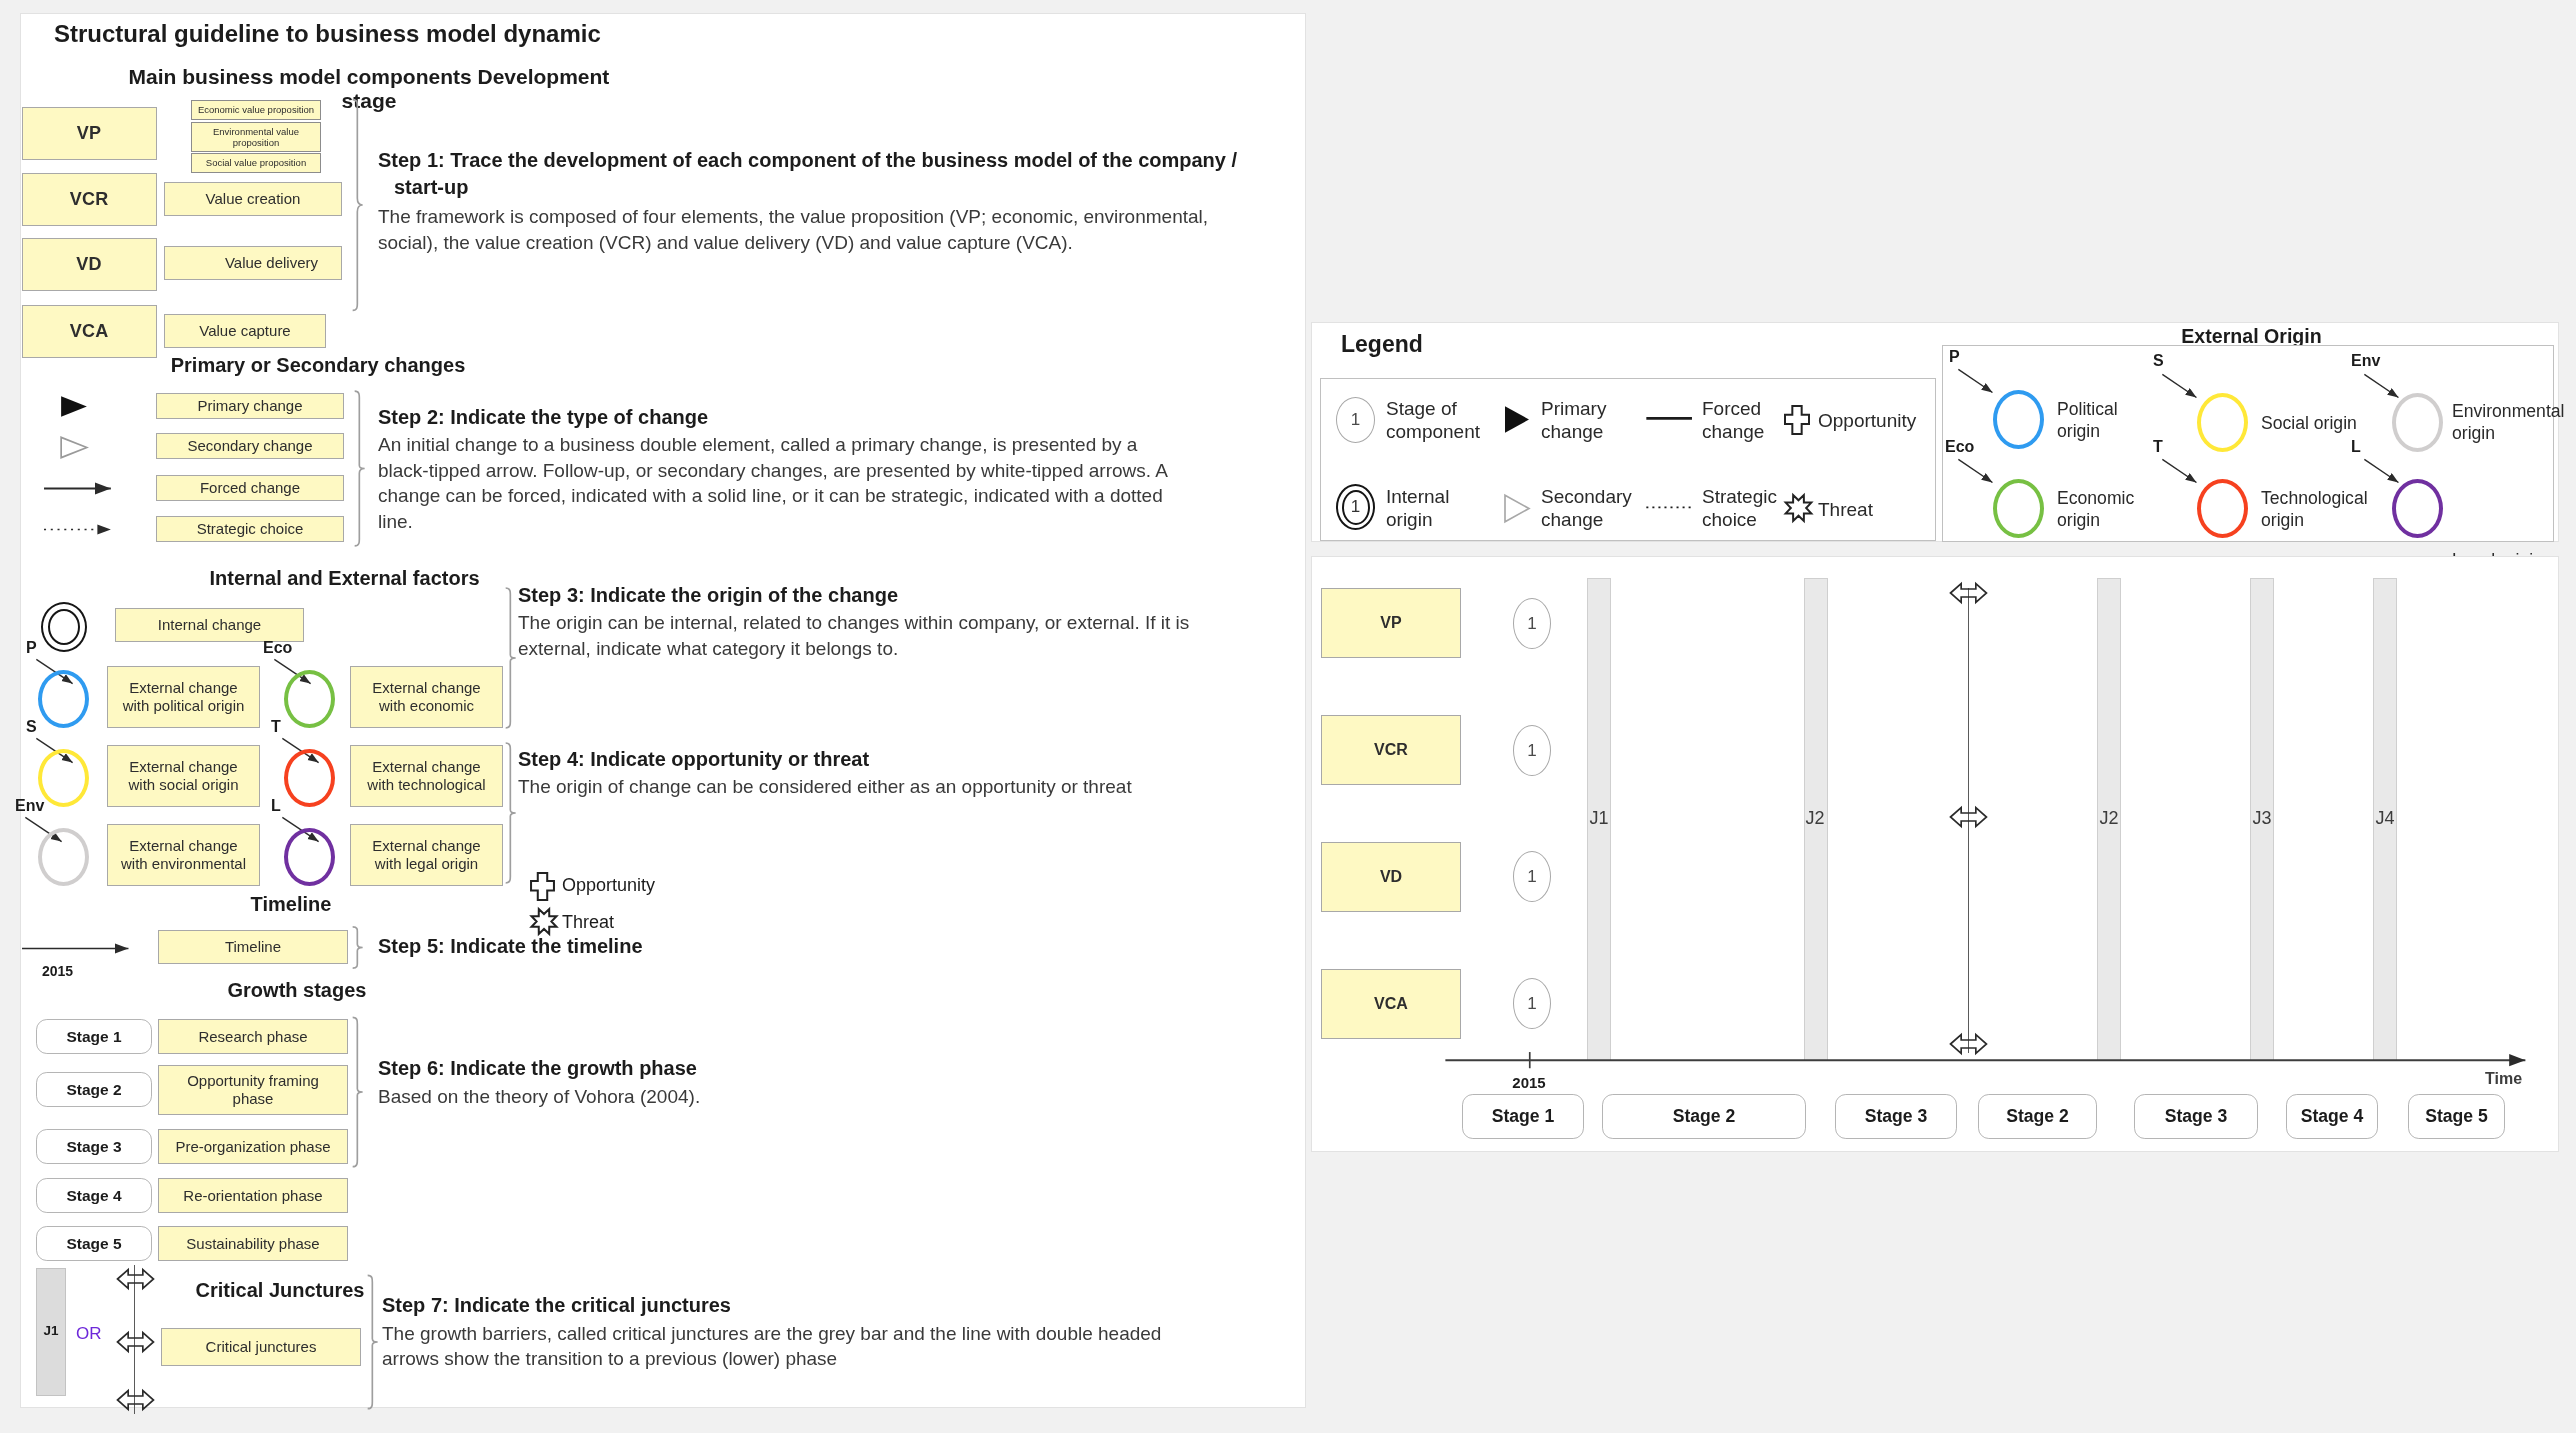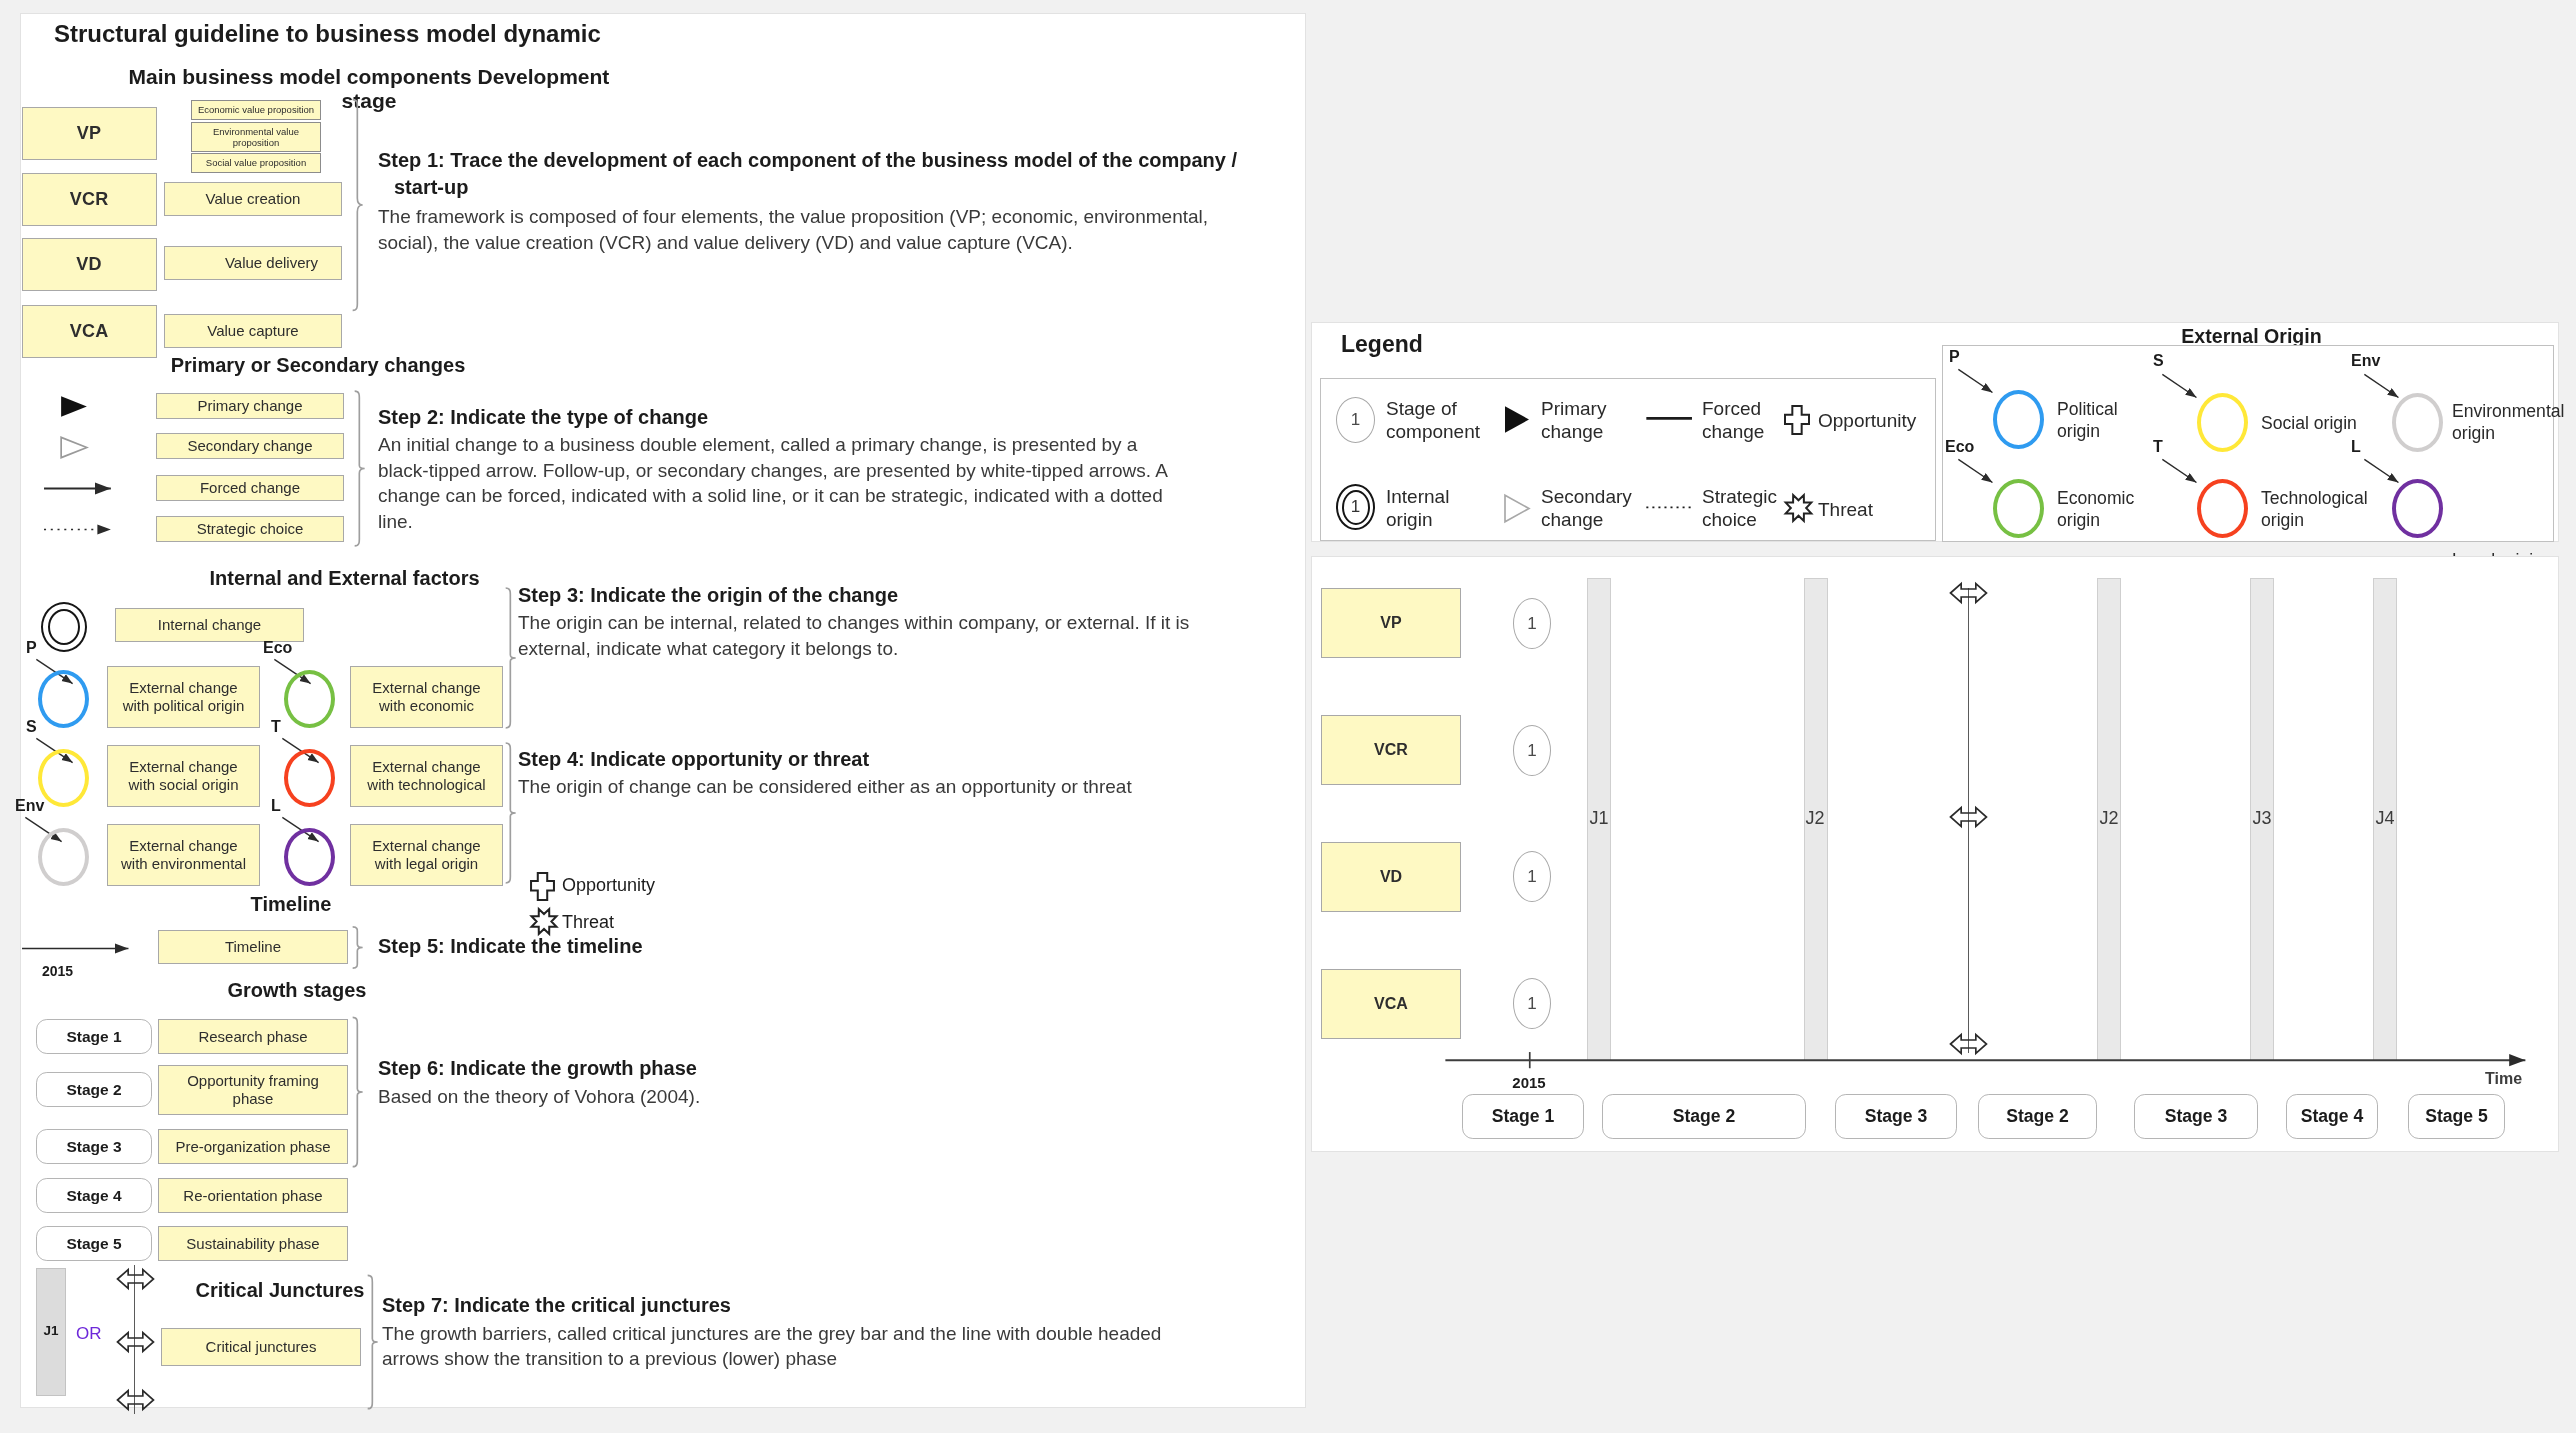--- a/index.html
+++ b/index.html
@@ -50,21 +50,21 @@
   <div class="box code" style="left:21.6px;top:173px;width:135px;height:53px;">VCR</div>
   <div class="box code" style="left:21.6px;top:238px;width:135px;height:53px;">VD</div>
   <div class="box code" style="left:21.6px;top:305px;width:135px;height:53px;">VCA</div>
 
   <div class="box sm" style="left:191px;top:100px;width:130px;height:20px;">Economic value proposition</div>
   <div class="box sm" style="left:191px;top:122px;width:130px;height:30px;">Environmental value proposition</div>
   <div class="box sm" style="left:191px;top:153px;width:130px;height:20px;">Social value proposition</div>
 
   <div class="box md" style="left:164px;top:182px;width:178px;height:34px;">Value creation</div>
   <div class="box md" style="left:164px;top:246px;width:178px;height:34px;padding-left:37px;">Value delivery</div>
-  <div class="box md" style="left:164px;top:314px;width:178px;height:34px;">Value capture</div>
+  <div class="box md" style="left:164px;top:314px;width:162px;height:34px;">Value capture</div>
 
   <svg class="abs" style="left:352px;top:97px;" width="12" height="216" viewBox="0 0 18 320">
       <path d="M1,2 C9,2 8,9 8,15 L8,150 C8,156 10,160 16,160 C10,160 8,164 8,170 L8,305 C8,311 9,318 1,318" stroke="#9e9e9e" stroke-width="2.5" fill="none"></path>
     </svg>
   <div class="abs steph" style="left:378px;top:147px;">Step 1: Trace the development of each component of the business model of the company /</div>
   <div class="abs steph" style="left:378px;top:174px;margin-left:16px;">start-up</div>
   <div class="abs stepb" style="left:378px;top:204px;">The framework is composed of four elements, the value proposition (VP; economic, environmental,</div>
   <div class="abs stepb" style="left:378px;top:230px;">social), the value creation (VCR) and value delivery (VD) and value capture (VCA).</div>
 
   <div class="abs h2" style="left:156px;top:354px;width:324px;">Primary or Secondary changes</div>

